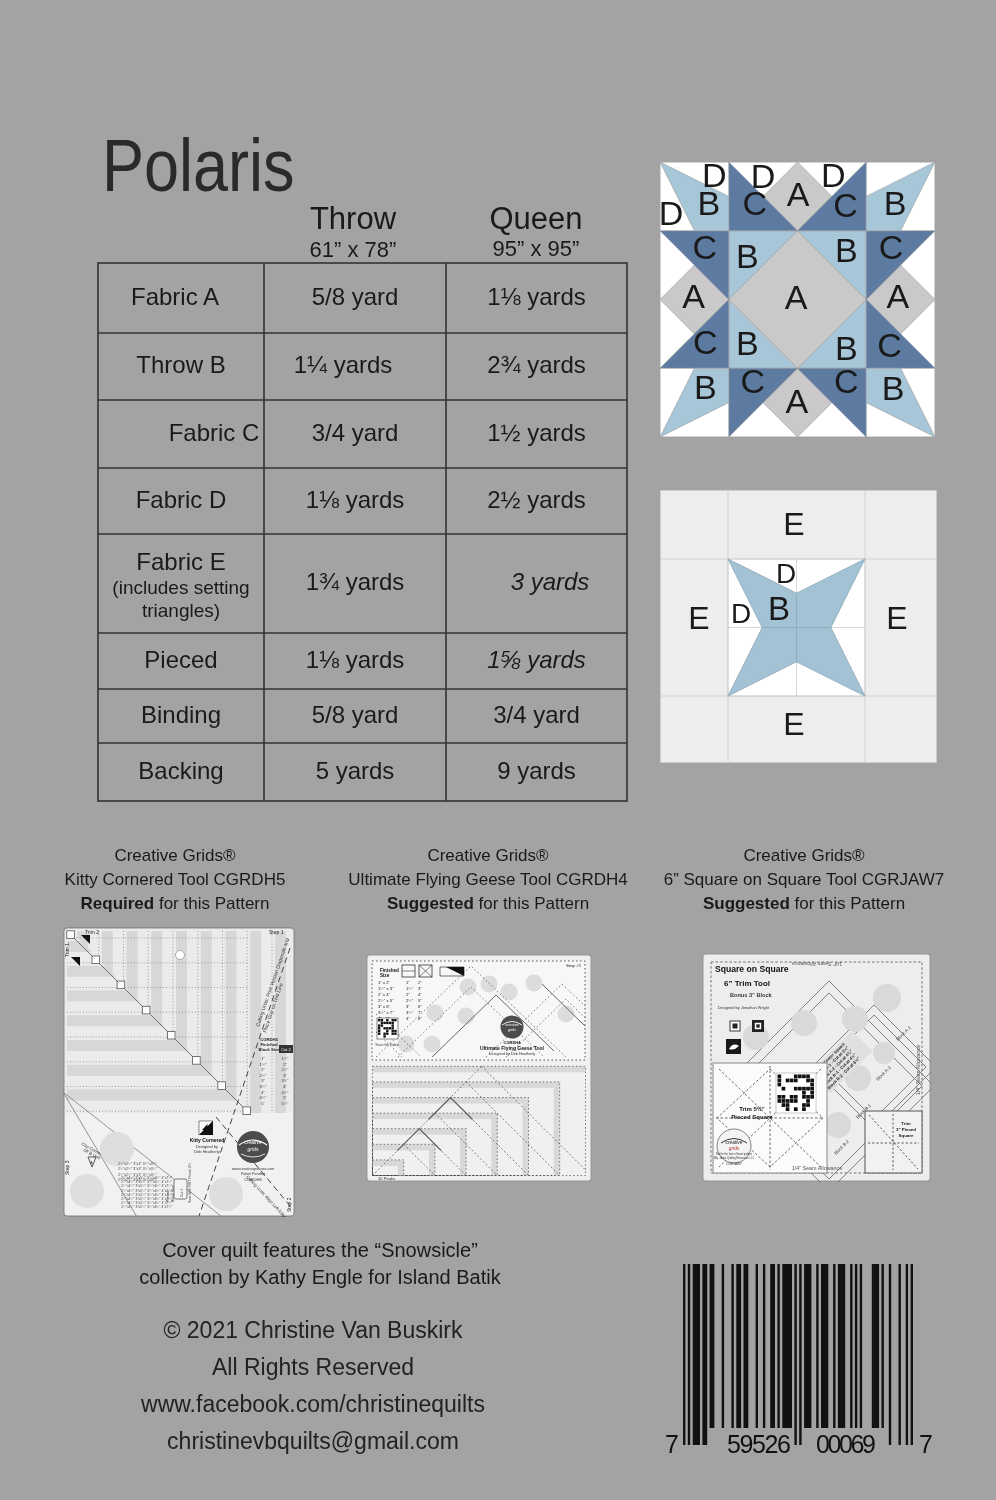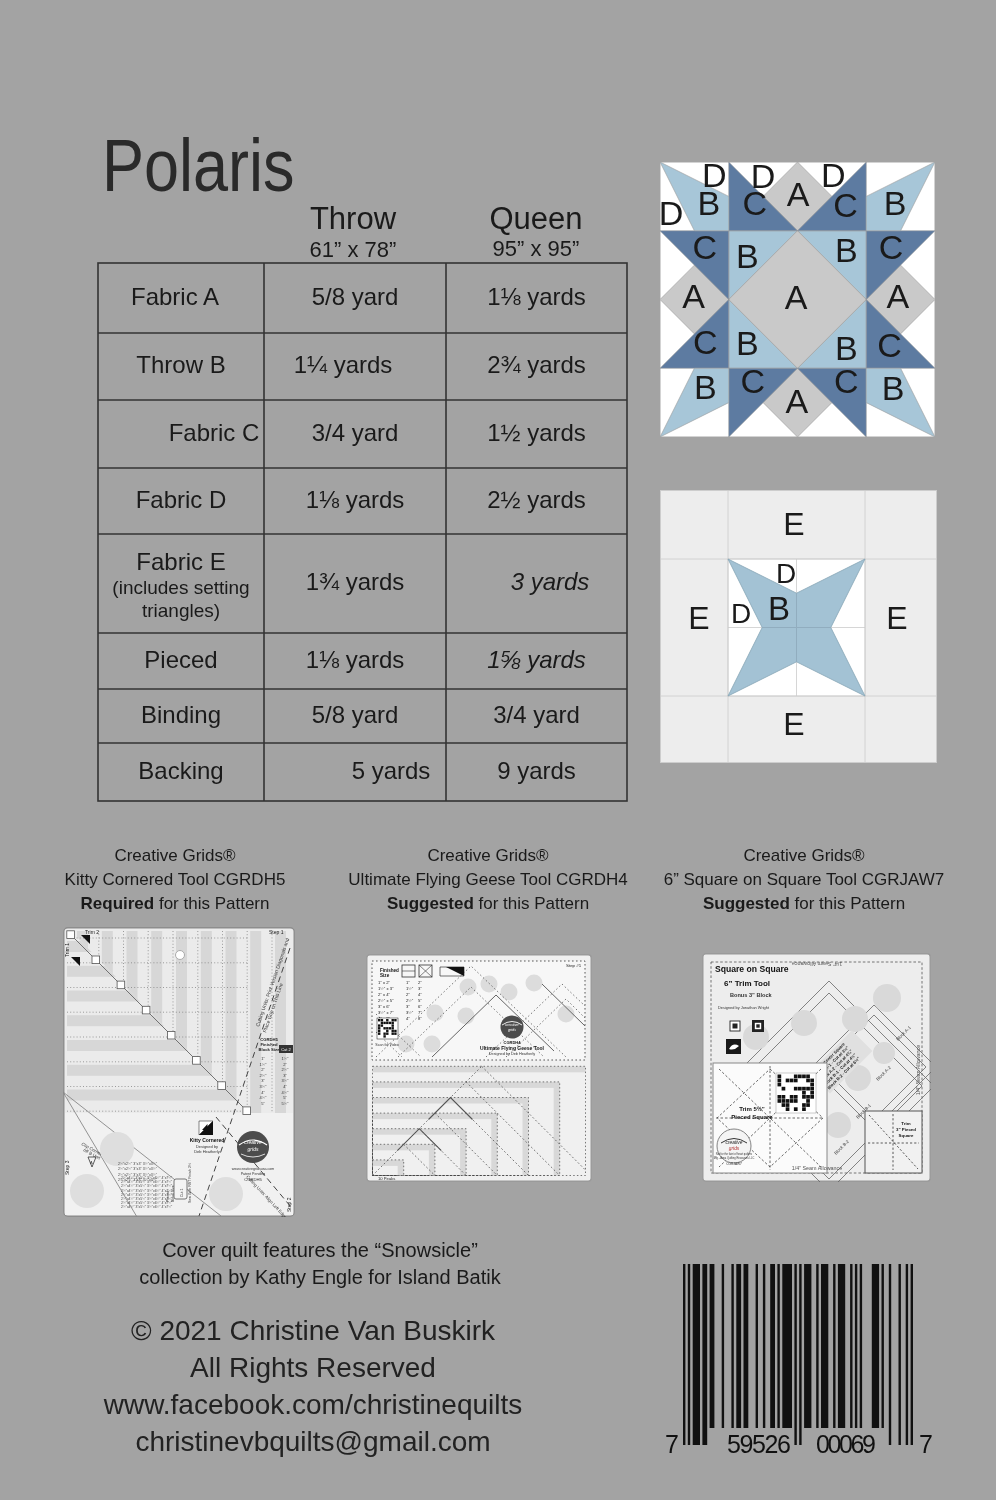--- a/index.html
+++ b/index.html
@@ -62,21 +62,21 @@
 
   <div class="abs ctr" style="left:98px;top:648px;width:166px;">Pieced</div>
   <div class="abs ctr" style="left:264px;top:648px;width:182px;">1⅛ yards</div>
   <div class="abs ctr" style="left:446px;top:648px;width:181px;font-style:italic;">1⅝ yards</div>
 
   <div class="abs ctr" style="left:98px;top:703px;width:166px;">Binding</div>
   <div class="abs ctr" style="left:264px;top:703px;width:182px;">5/8 yard</div>
   <div class="abs ctr" style="left:446px;top:703px;width:181px;">3/4 yard</div>
 
   <div class="abs ctr" style="left:98px;top:759px;width:166px;">Backing</div>
-  <div class="abs ctr" style="left:264px;top:759px;width:182px;margin-left:36px;">5 yards</div>
+  <div class="abs ctr" style="left:264px;top:759px;width:182px;">5 yards</div>
   <div class="abs ctr" style="left:446px;top:759px;width:181px;">9 yards</div>
 </div>
 
 <svg class="abs" style="left:660px;top:162px;" width="275" height="275" viewBox="0 0 274.4 274.4">
 
   <rect x="0.3" y="0.3" width="273.8" height="273.8" fill="#ffffff" stroke="#cccccc" stroke-width="0.8"></rect>
 
 <polygon points="68.6,68.6 137.2,68.6 68.6,137.2" fill="#a7c6d8" stroke="#9a9a9a" stroke-width="0.6"></polygon>
 
 <polygon points="205.8,68.6 137.2,68.6 205.8,137.2" fill="#a7c6d8" stroke="#9a9a9a" stroke-width="0.6"></polygon>
@@ -597,21 +597,21 @@
 <text x="204" y="172" font-size="4.4" font-weight="bold" fill="#111" text-anchor="middle">Trim</text>
 <text x="204" y="178" font-size="4.4" font-weight="bold" fill="#111" text-anchor="middle">3” Pieced</text>
 <text x="204" y="184" font-size="4.4" font-weight="bold" fill="#111" text-anchor="middle">Square</text>
 <text x="115" y="217" font-size="5.4" fill="#555" text-anchor="middle">1/4” Seam Allowance</text>
 <text x="115" y="13" font-size="5.4" fill="#555" text-anchor="middle" transform="rotate(180 115 11)">1/4” Seam Allowance</text>
 <text x="221" y="120" font-size="5.4" fill="#555" text-anchor="middle" transform="rotate(-90 218 120)">1/4” Seam Allowance</text>
 </svg>
 
 <div class="abs ctr" style="left:70px;top:1237px;width:500px;font-size:20px;line-height:27px;">Cover quilt features the “Snowsicle”<br>collection by Kathy Engle for Island Batik</div>
 
-<div class="abs ctr" style="left:13px;top:1312px;width:600px;font-size:28px;line-height:37px;color:#222;">© 2021 Christine Van Buskirk<br>All Rights Reserved<br>www.facebook.com/christinequilts<br>christinevbquilts@gmail.com</div>
+<div class="abs ctr" style="left:13px;top:1312px;width:600px;font-size:23px;line-height:37px;color:#222;">© 2021 Christine Van Buskirk<br>All Rights Reserved<br>www.facebook.com/christinequilts<br>christinevbquilts@gmail.com</div>
 
 <svg class="abs" style="left:0;top:0;" width="996" height="1500">
   <g fill="#111111">
 <rect x="683.0" y="1264" width="2.4" height="181"></rect>
 <rect x="687.8" y="1264" width="2.4" height="181"></rect>
 <rect x="692.7" y="1264" width="7.3" height="181"></rect>
 <rect x="702.4" y="1264" width="4.8" height="181"></rect>
 <rect x="709.6" y="1264" width="4.8" height="164"></rect>
 <rect x="721.7" y="1264" width="2.4" height="164"></rect>
 <rect x="731.4" y="1264" width="2.4" height="164"></rect>

